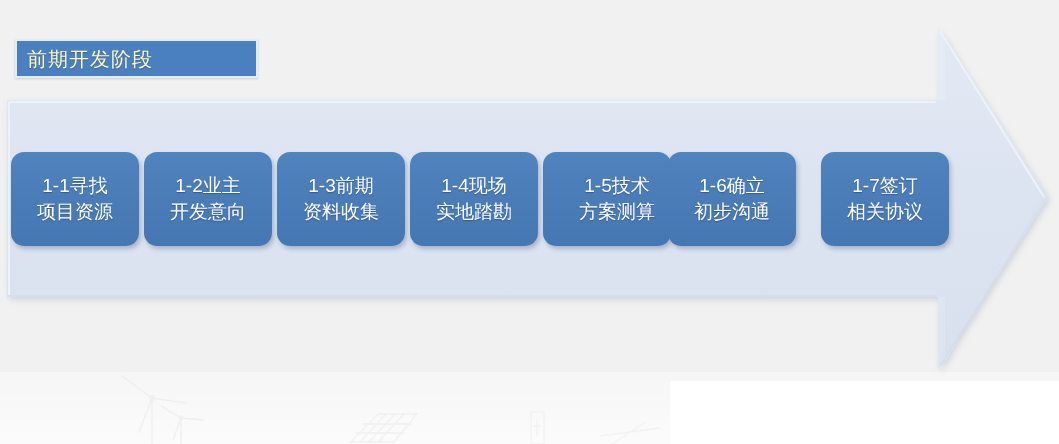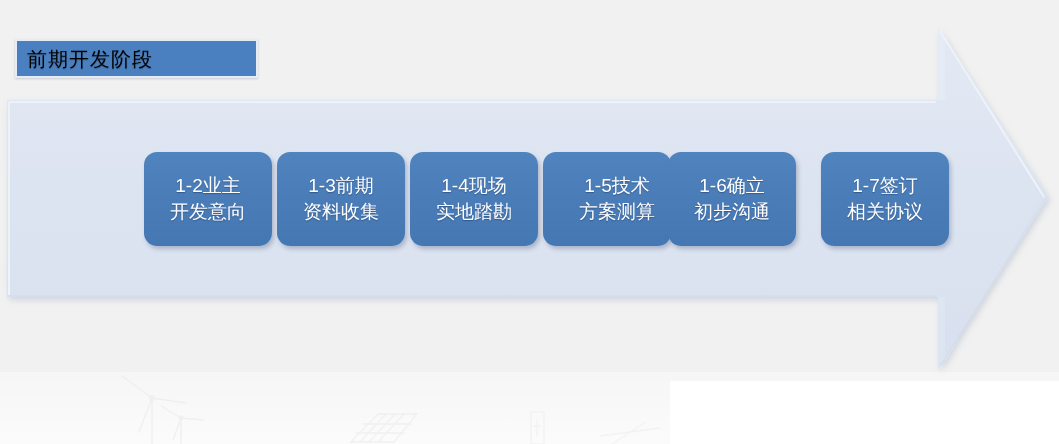--- a/index.html
+++ b/index.html
@@ -62,21 +62,21 @@
     left: 15px; top: 39px;
     width: 243px; height: 39px;
     background: #4a80c0;
     border: 2px solid #e4edf7;
     box-sizing: border-box;
     display: flex;
     align-items: center;
     box-shadow: 0 1px 2px rgba(120,130,150,0.35);
   }
   .banner-text {
-    color: #000000;
+    color: #fef9c3;
     font-size: 20px;
     line-height: 1;
     letter-spacing: 1px;
     padding-left: 10px;
     text-shadow: 0 1px 1px rgba(40,60,90,0.45);
     white-space: nowrap;
   }
 
   
   .steps {
@@ -187,20 +187,24 @@
       </g>
     </svg>
   </div>
 
   <div class="banner">
     <span class="banner-text">前期开发阶段</span>
   </div>
 
   <div class="steps">
 
+    <div class="step" style="left:0px;">
+      <span class="step-line">1-1寻找</span>
+      <span class="step-line">项目资源</span>
+    </div>
 
     <div class="step" style="left:133px;text-align:right;">
       <span class="step-line">1-2业主</span>
       <span class="step-line">开发意向</span>
     </div>
 
     <div class="step" style="left:266px;">
       <span class="step-line">1-3前期</span>
       <span class="step-line">资料收集</span>
     </div>

